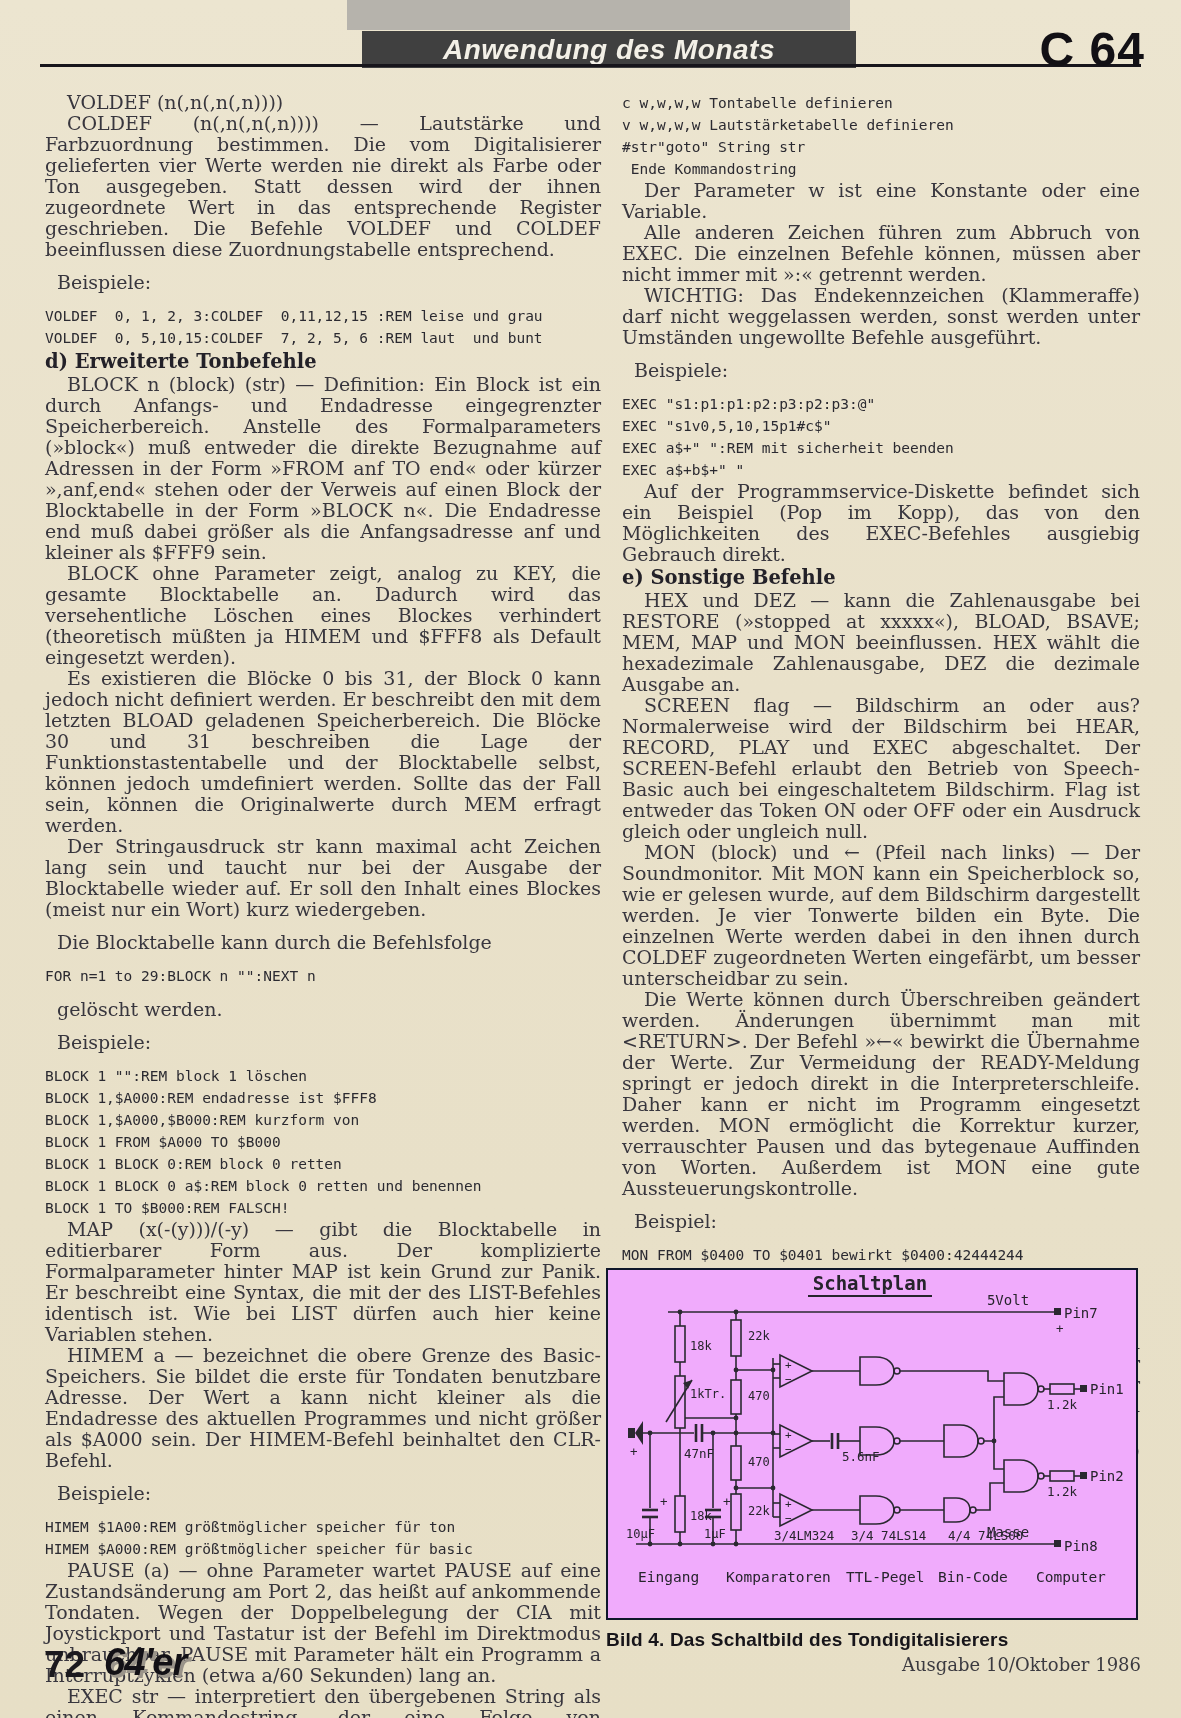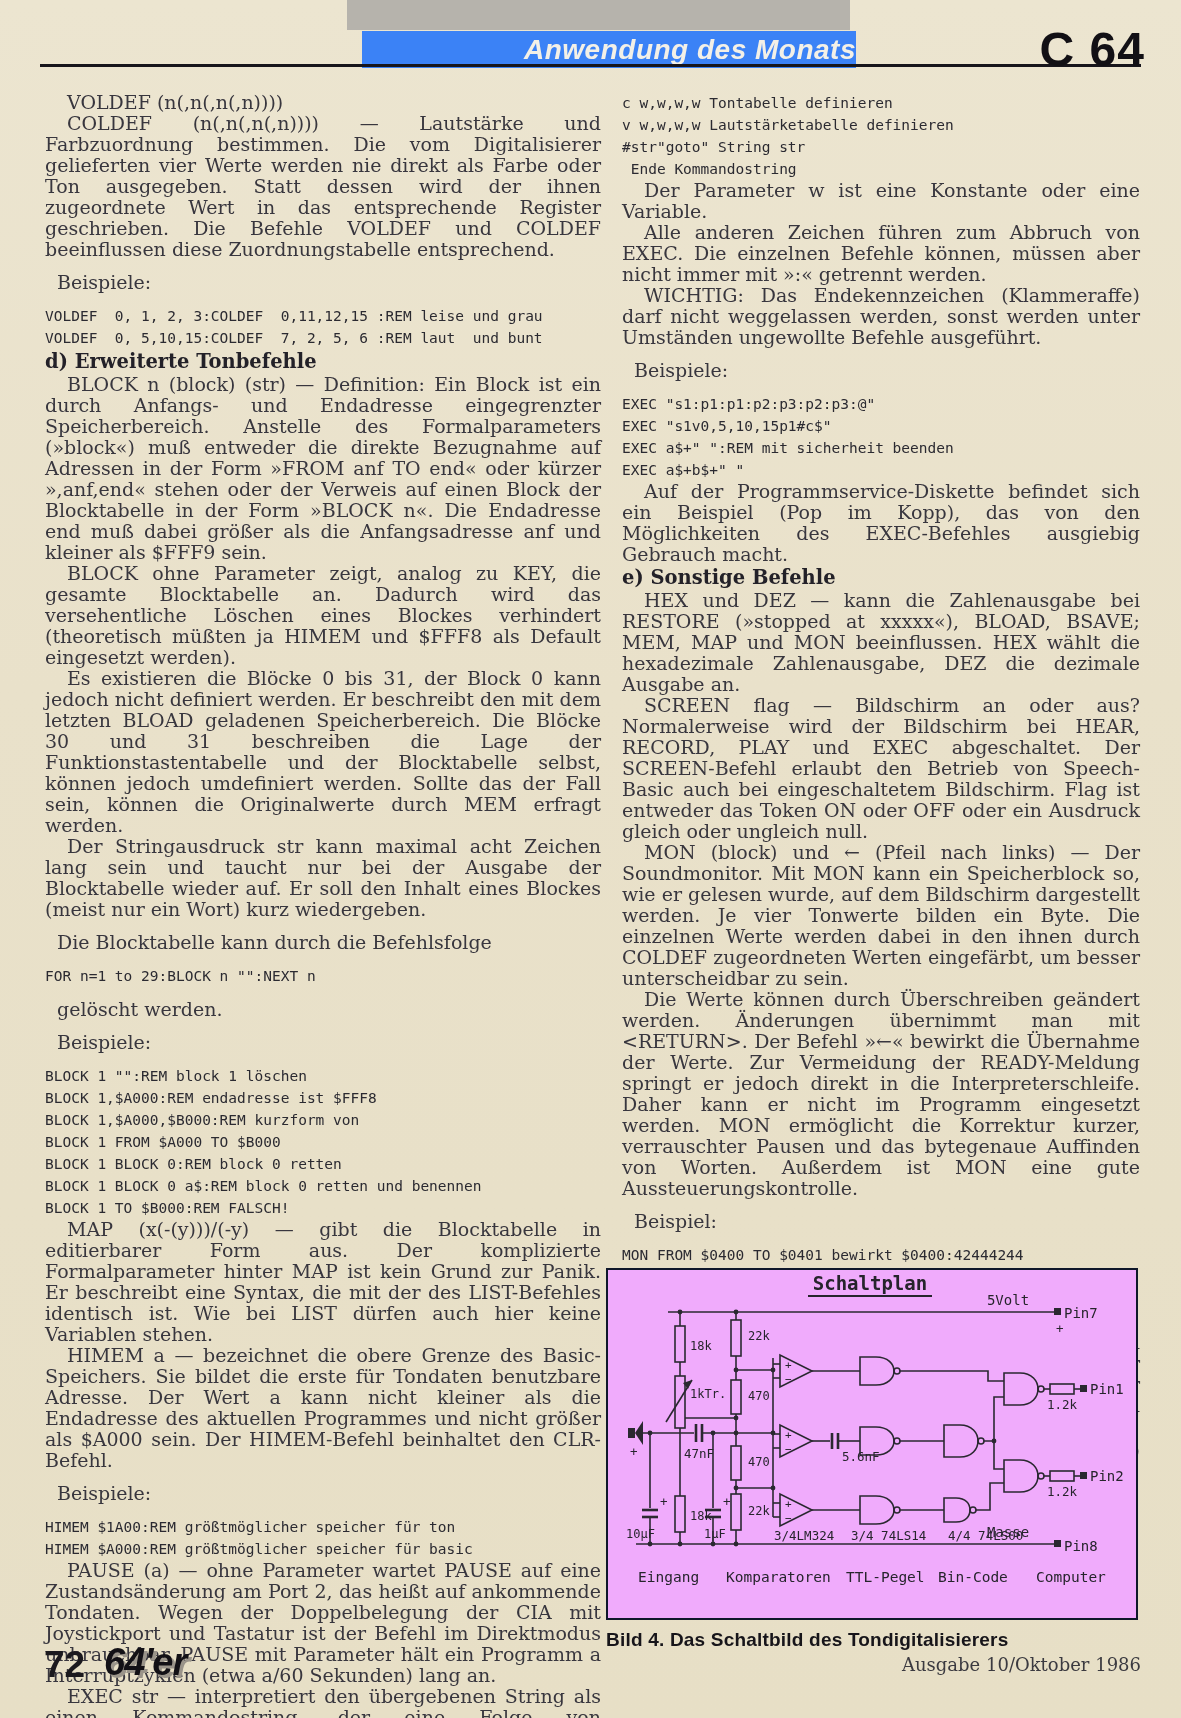--- a/index.html
+++ b/index.html
@@ -2,23 +2,23 @@
 <html><head>
 <meta charset="utf-8">
 <style>
   html,body{margin:0;padding:0;}
   body{
     width:1181px;height:1718px;position:relative;overflow:hidden;
     background:linear-gradient(180deg,#ece5d0 0%,#e9e1ca 40%,#e7dfc6 100%);
     font-family:"DejaVu Serif",serif;color:#38363e;
   }
   .graybar{position:absolute;left:347px;top:0;width:503px;height:30px;background:#b6b3ac;}
-  .banner{position:absolute;left:362px;top:31px;width:494px;height:37px;background:#3b82f6;
+  .banner{position:absolute;left:362px;top:31px;width:494px;height:37px;background:#404040;
     color:#f3f0e7;font-family:"Liberation Sans",sans-serif;font-weight:bold;font-style:italic;
-    font-size:28px;line-height:37px;text-align:right;letter-spacing:.5px;}
+    font-size:28px;line-height:37px;text-align:center;letter-spacing:.5px;}
   .rule{position:absolute;left:40px;top:64px;width:1101px;height:3px;background:#17151b;}
   .c64wrap{position:absolute;top:22px;right:36px;font-family:"Liberation Sans",sans-serif;
     font-weight:900;font-size:48px;color:#121015;letter-spacing:1px;}
   .col{position:absolute;top:92px;}
   .col-left{left:45px;width:556px;}
   .col-right{left:622px;width:518px;}
   .p{margin:0;font-size:19px;line-height:21px;text-align:justify;text-indent:22px;}
   .pf{margin:12px;font-size:19px;line-height:21px;}
   .h{margin:2px 0 1px 0;font-size:19.5px;line-height:22px;font-weight:bold;color:#232128;}
   .code{margin:0;font-family:"DejaVu Sans Mono",monospace;font-size:14.5px;line-height:22px;
@@ -88,21 +88,21 @@
   <p class="code">#str"goto" String str</p>
   <p class="code"> Ende Kommandostring</p>
   <p class="p">Der Parameter w ist eine Konstante oder eine Variable.</p>
   <p class="p">Alle anderen Zeichen führen zum Abbruch von EXEC. Die einzelnen Befehle können, müssen aber nicht immer mit »:« getrennt werden.</p>
   <p class="p">WICHTIG: Das Endekennzeichen (Klammeraffe) darf nicht weggelassen werden, sonst werden unter Umständen ungewollte Befehle ausgeführt.</p>
   <p class="pf">Beispiele:</p>
   <p class="code">EXEC "s1:p1:p1:p2:p3:p2:p3:@"</p>
   <p class="code">EXEC "s1v0,5,10,15p1#c$"</p>
   <p class="code">EXEC a$+" ":REM mit sicherheit beenden</p>
   <p class="code">EXEC a$+b$+" "</p>
-  <p class="p">Auf der Programmservice-Diskette befindet sich ein Beispiel (Pop im Kopp), das von den Möglichkeiten des EXEC-Befehles ausgiebig Gebrauch macht.</p>
+  <p class="p">Auf der Programmservice-Diskette befindet sich ein Beispiel (Pop im Kopp), das von den Möglichkeiten des EXEC-Befehles ausgiebig Gebrauch direkt.</p>
   <p class="h">e) Sonstige Befehle</p>
   <p class="p">HEX und DEZ — kann die Zahlenausgabe bei RESTORE (»stopped at xxxxx«), BLOAD, BSAVE; MEM, MAP und MON beeinflussen. HEX wählt die hexadezimale Zahlenausgabe, DEZ die dezimale Ausgabe an.</p>
   <p class="p">SCREEN flag — Bildschirm an oder aus? Normalerweise wird der Bildschirm bei HEAR, RECORD, PLAY und EXEC abgeschaltet. Der SCREEN-Befehl erlaubt den Betrieb von Speech-Basic auch bei eingeschaltetem Bildschirm. Flag ist entweder das Token ON oder OFF oder ein Ausdruck gleich oder ungleich null.</p>
   <p class="p">MON (block) und ← (Pfeil nach links) — Der Soundmonitor. Mit MON kann ein Speicherblock so, wie er gelesen wurde, auf dem Bildschirm dargestellt werden. Je vier Tonwerte bilden ein Byte. Die einzelnen Werte werden dabei in den ihnen durch COLDEF zugeordneten Werten eingefärbt, um besser unterscheidbar zu sein.</p>
   <p class="p">Die Werte können durch Überschreiben geändert werden. Änderungen übernimmt man mit &lt;RETURN&gt;. Der Befehl »←« bewirkt die Übernahme der Werte. Zur Vermeidung der READY-Meldung springt er jedoch direkt in die Interpreterschleife. Daher kann er nicht im Programm eingesetzt werden. MON ermöglicht die Korrektur kurzer, verrauschter Pausen und das bytegenaue Auffinden von Worten. Außerdem ist MON eine gute Aussteuerungskontrolle.</p>
   <p class="pf">Beispiel:</p>
   <p class="code">MON FROM $0400 TO $0401 bewirkt $0400:42444244</p>
   <p class="code">Gut       entsprechend:$B000:111122344433211</p>
   <p class="code">Zu hoch   ausgesteuert:$B000:111114444444111</p>
   <p class="code">Zu wenig ausgesteuert:$B000:222323343322212</p>

